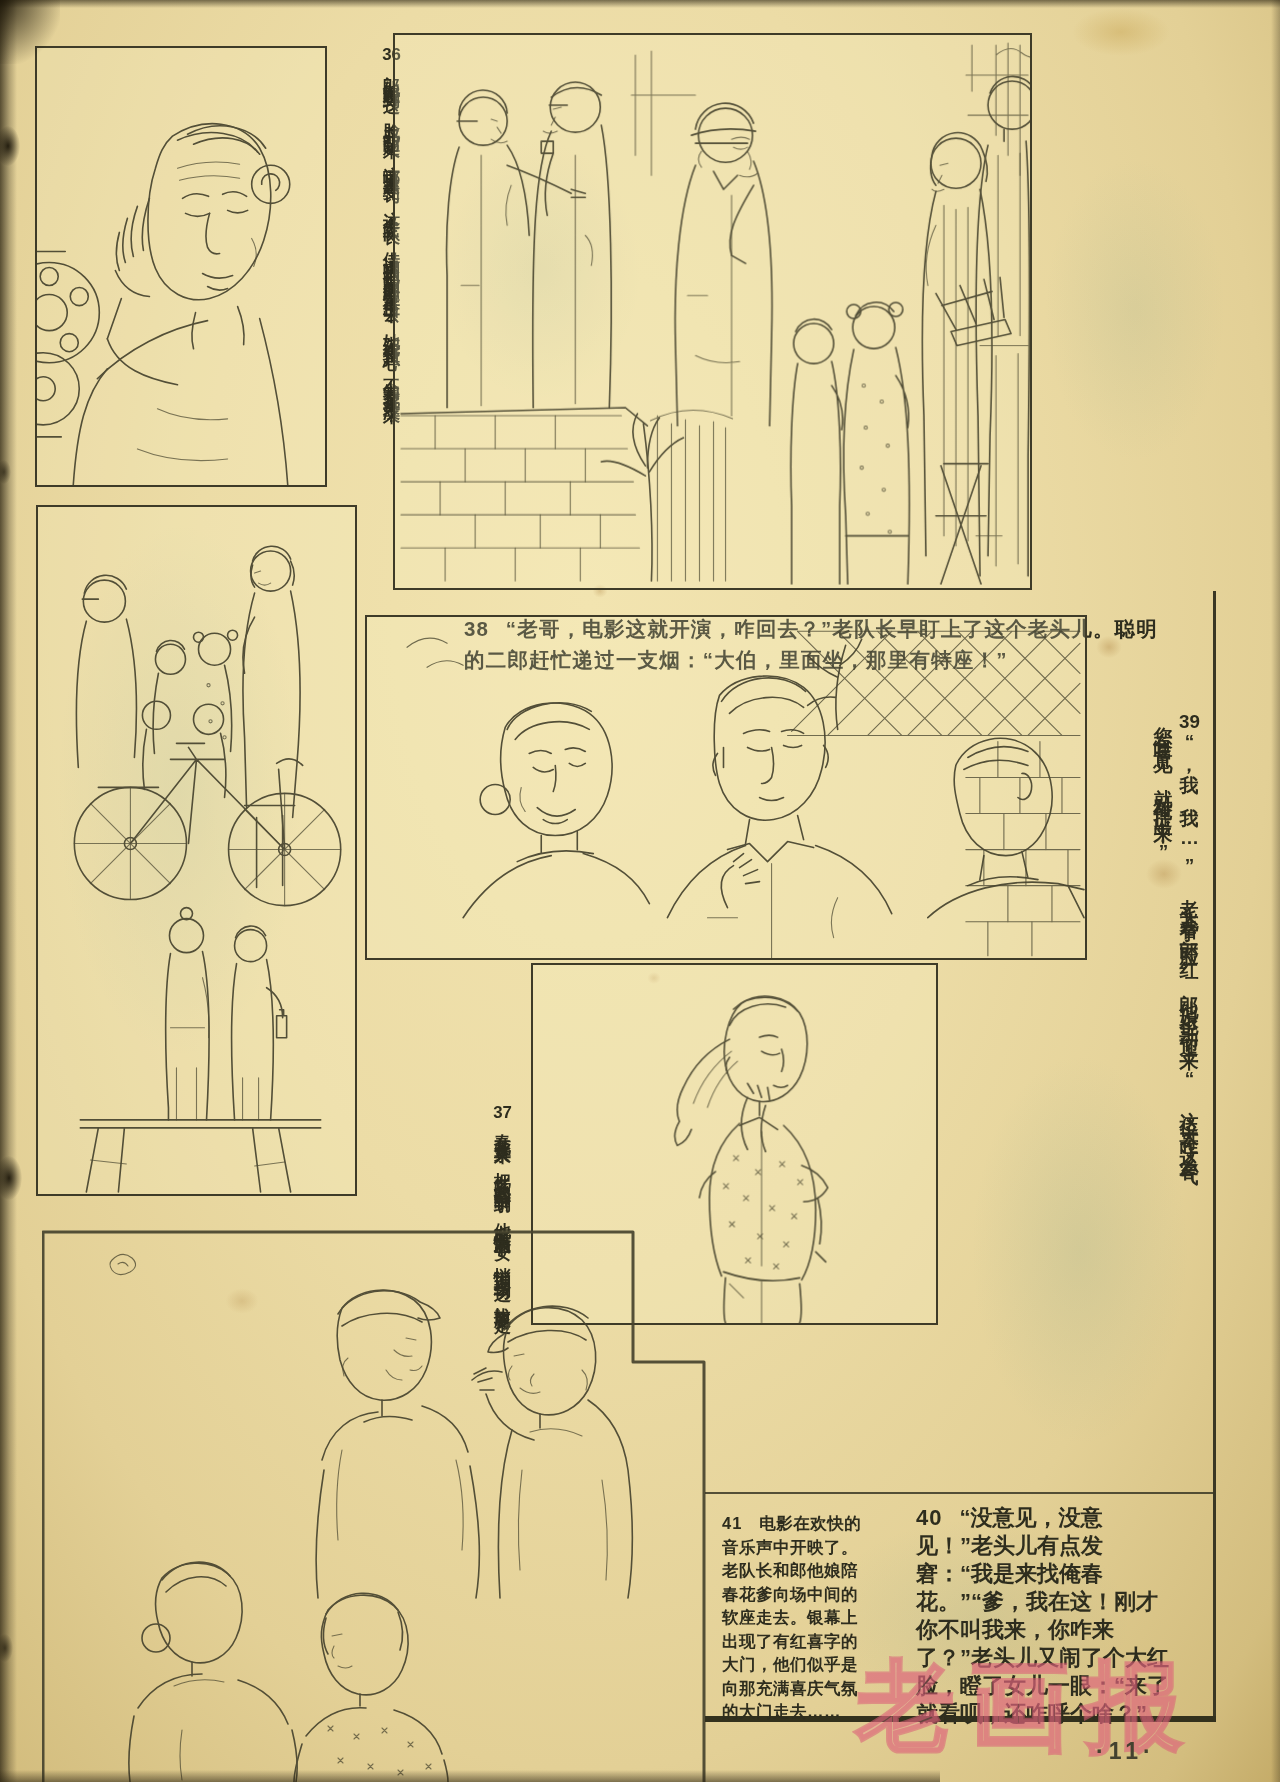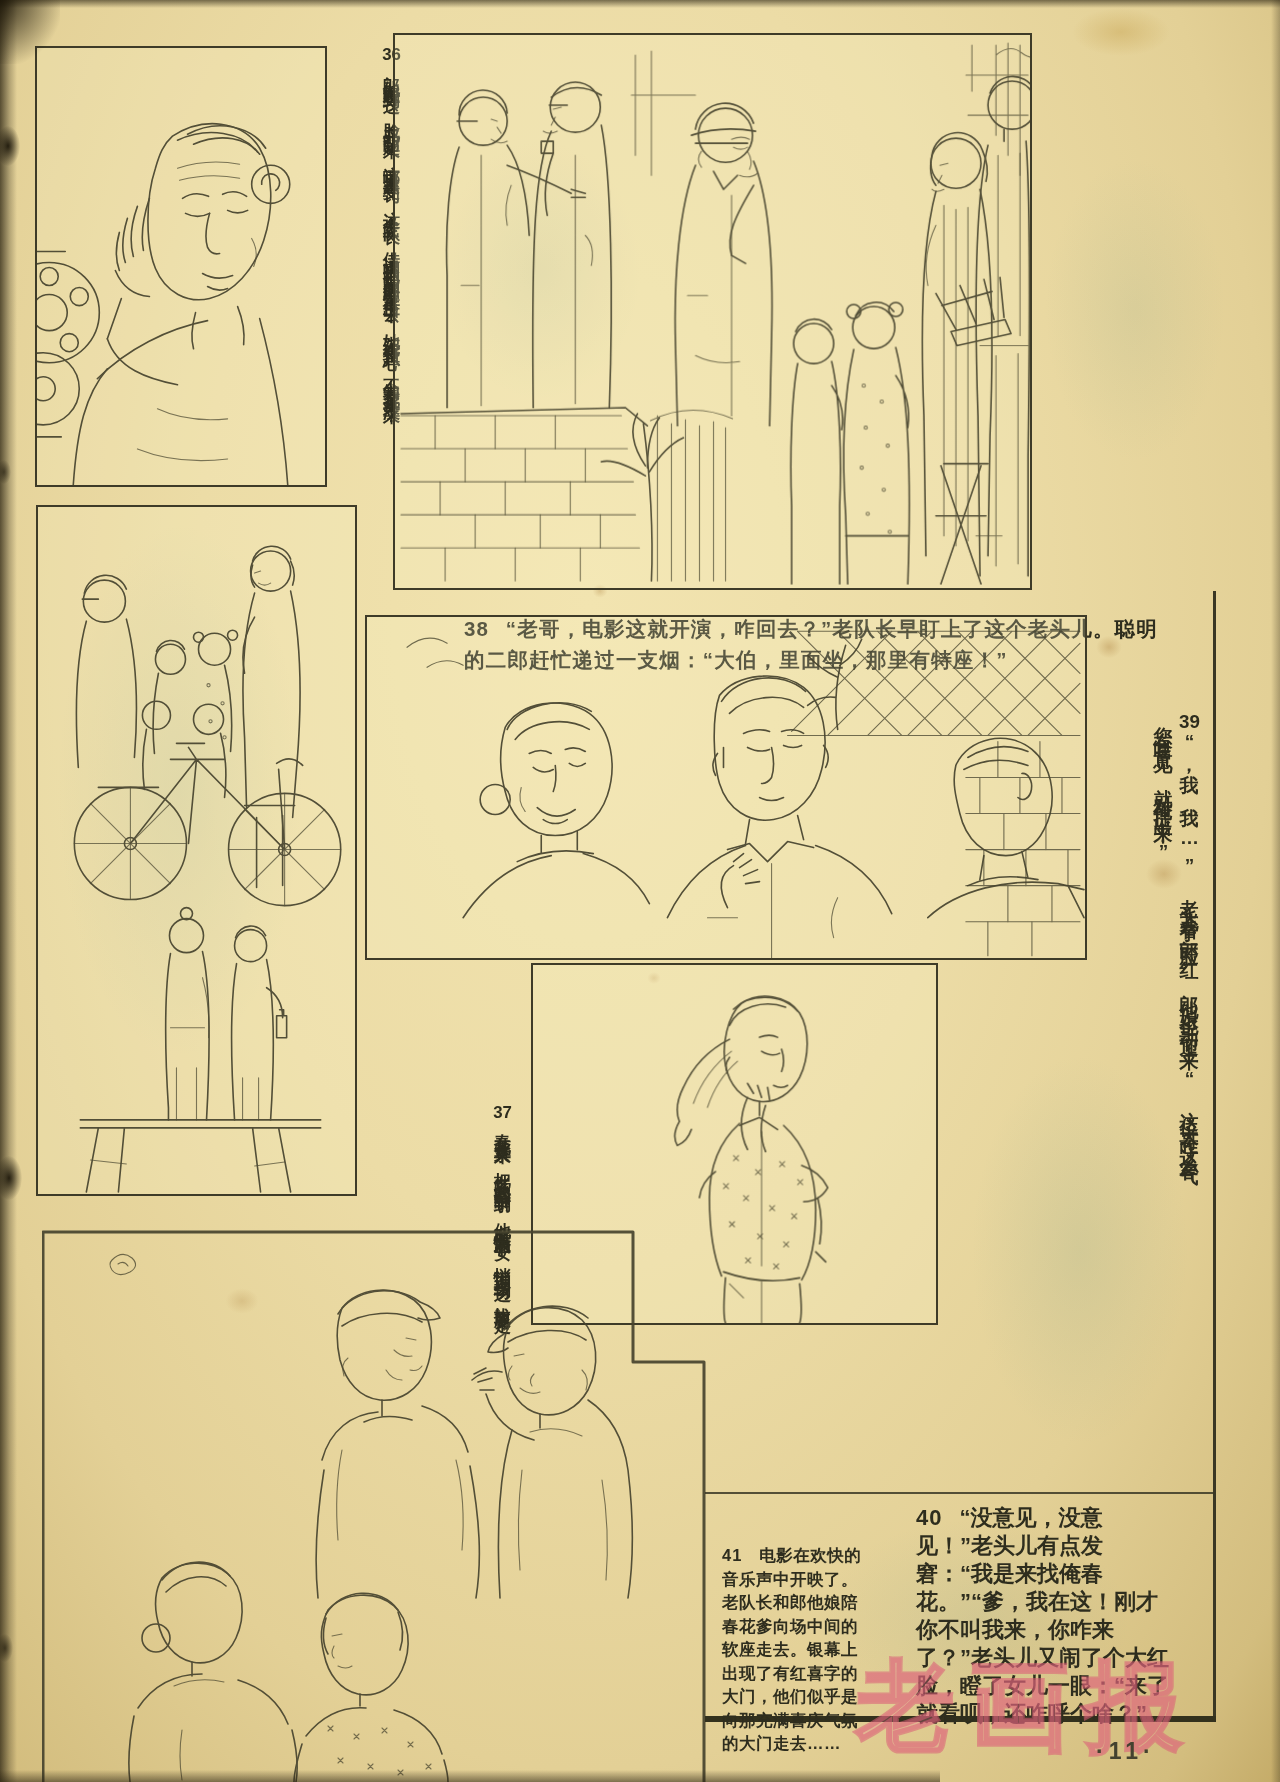--- a/index.html
+++ b/index.html
@@ -53,21 +53,21 @@
 
   .cap{position:absolute;color:#2e2d1e;font-weight:700;box-sizing:border-box;}
   .cap .num{letter-spacing:0;}
   .cap-h .num{margin-right:17px;letter-spacing:1px;}
   .cap-v{writing-mode:vertical-rl;text-orientation:upright;}
   .cap-v .num{text-combine-upright:all;margin-block-end:14px;}
   .cap36{left:331px;top:46px;width:72px;height:497px;font-size:17px;letter-spacing:4px;line-height:24px;}
   .cap38{left:420px;top:613px;width:708px;height:64px;font-size:20.5px;line-height:31px;letter-spacing:1.2px;margin-left:44px;}
   .cap39{left:1098px;top:712px;width:104px;height:478px;font-size:19px;letter-spacing:7px;line-height:26px;}
   .cap37{left:413px;top:1104px;width:102px;height:250px;font-size:17px;letter-spacing:3px;line-height:25px;}
-  .cap41{left:722px;top:1512px;width:150px;height:218px;font-size:16.5px;line-height:23.5px;letter-spacing:0.5px;margin-top:32px;}
+  .cap41{left:722px;top:1512px;width:150px;height:218px;font-size:16.5px;line-height:23.5px;letter-spacing:0.5px;}
   .cap40{left:916px;top:1504px;width:260px;height:204px;font-size:22px;line-height:28px;letter-spacing:0;}
 
   .rule{position:absolute;background:#3a3724;}
   .rule-vert{left:1213px;top:591px;width:3px;height:1131px;}
   .rule-mid{left:705px;top:1492px;width:510px;height:2px;opacity:.85;}
   .rule-thick{left:705px;top:1716px;width:511px;height:6px;background:#33311d;}
 
   .panelF{position:absolute;left:42px;top:1230px;width:665px;height:552px;}
 
   .wm-cn{position:absolute;left:836px;top:1642px;font-size:98px;font-weight:700;

